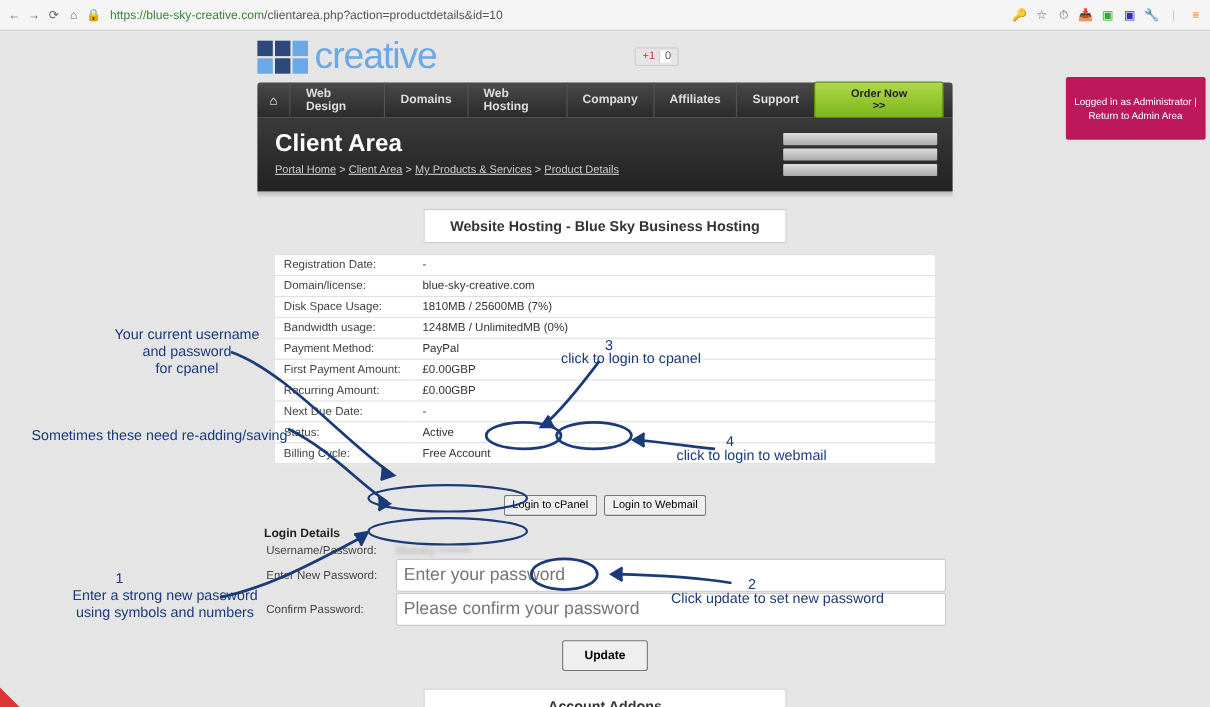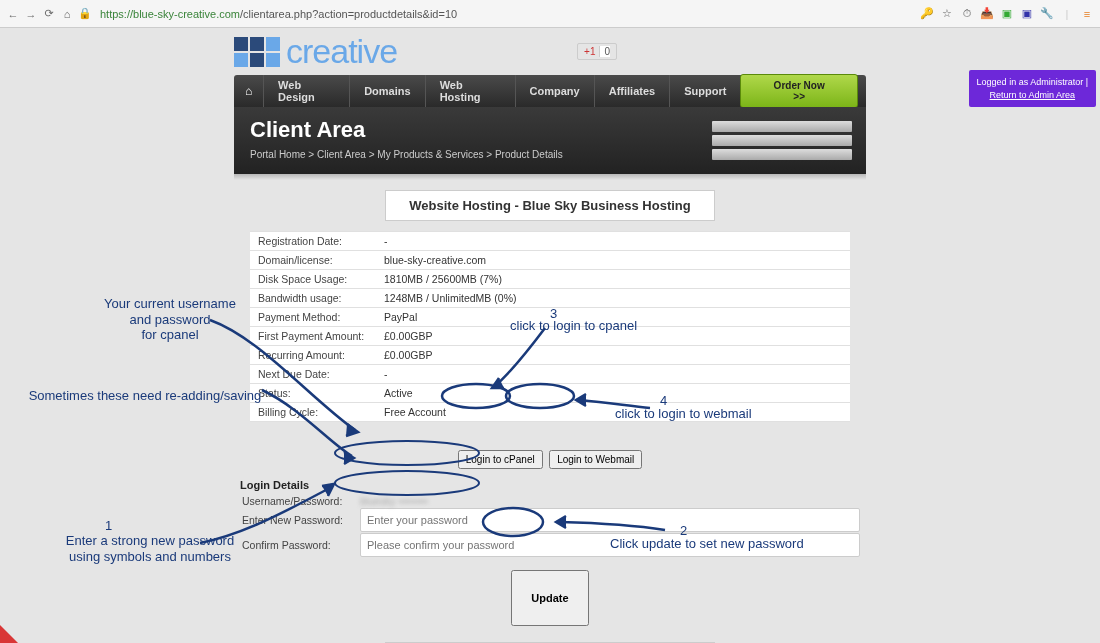--- a/index.html
+++ b/index.html
@@ -13,47 +13,47 @@
 .page{width:1100px;margin:0 auto;position:relative}
 .wrap{width:632px;margin:0 auto;position:relative}
 .logorow{display:flex;align-items:center;padding:4px 0}
 .logo{display:flex;align-items:center;gap:2px}
 .logo .sq{width:14px;height:14px}
 .logo .sq.d{background:#2b4a7a}
 .logo .sq.l{background:#6aa8e8}
 .logo .txt{font-size:34px;color:#6aa8e8;font-weight:500;margin-left:4px;letter-spacing:-1px}
 .gplus{margin-left:180px;border:1px solid #ccc;border-radius:2px;padding:2px 6px;font-size:10px;color:#c33;display:flex;gap:4px;align-items:center}
 .gplus .cnt{background:#fff;border-left:1px solid #ccc;padding-left:4px;color:#555}
-.admin-box{position:absolute;right:4px;top:42px;background:#6d28d9;color:#fff;font-size:9px;padding:6px 8px;text-align:center;border-radius:2px;line-height:1.4}
-.admin-box a{color:#fff;text-decoration:underline;cursor:pointer}
+.admin-box{position:absolute;right:4px;top:42px;background:#be185d;color:#fff;font-size:9px;padding:16px 8px;text-align:center;border-radius:2px;line-height:1.4}
+.admin-box a{color:#fff;cursor:pointer}
 .nav{background:#3a3a3a;background:linear-gradient(#4a4a4a,#2a2a2a);height:32px;display:flex;align-items:center;border-radius:3px 3px 0 0}
 .nav .home{width:32px;text-align:center;color:#fff;font-size:12px}
 .nav .item{color:#ddd;font-size:11px;padding:0 14px;cursor:pointer;border-left:1px solid #555;height:100%;display:flex;align-items:center;font-weight:bold}
 .nav .order{margin-left:auto;margin-right:8px;background:linear-gradient(#b0d84a,#7cb518);color:#222;font-size:10px;font-weight:bold;padding:5px 28px;border:1px solid #5a8a0a;border-radius:3px;cursor:pointer}
 .header{background:linear-gradient(#3a3a3a,#222);padding:10px 16px 14px;position:relative;color:#fff}
 .header h1{font-size:22px;font-weight:bold;margin-bottom:6px}
 .crumb{font-size:10px;color:#ccc}
-.crumb a{color:#ccc;cursor:pointer}
+.crumb a{color:#ccc;text-decoration:underline;cursor:pointer}
 .server-img{position:absolute;right:14px;top:14px;width:140px;height:42px}
 .server-img .rack{height:11px;background:linear-gradient(#ddd,#aaa);margin-bottom:3px;border-radius:1px}
 .shadowbar{height:6px;background:linear-gradient(rgba(0,0,0,0.2),transparent)}
 .band{background:#fff;border:1px solid #ccc;text-align:center;font-size:13px;font-weight:bold;color:#333;padding:7px;margin:10px auto;width:330px}
 .infotable{width:600px;margin:0 auto 23px;border-collapse:collapse;font-size:10.5px;background:#fff}
 .infotable td{border:1px solid #e0e0e0;border-left:0;border-right:0;padding:3px 8px}
 .infotable td:first-child{width:126px;color:#444}
 .infotable td:last-child{color:#333}
 .btnrow{text-align:center;padding:4px 0 2px}
 .btnrow button{font-size:10px;padding:2px 6px;margin:0 1px;cursor:pointer}
 .section-h{font-size:11px;font-weight:bold;margin:8px 0 4px 6px;color:#222}
 .formrow{display:flex;align-items:center;margin:1px 0}
 .formrow .lbl{width:126px;font-size:10.5px;padding-left:8px;color:#444}
-.formrow input{flex:1;margin-right:6px;padding:5px 6px;font-size:11px;border:1px solid #ccc;border-radius:2px;color:#999}
+.formrow input{flex:1;margin-right:6px;padding:5px 6px;font-size:16px;border:1px solid #ccc;border-radius:2px;color:#999}
 .formrow .val{font-size:10.5px;color:#aaa;filter:blur(2px)}
 .update-row{text-align:center;padding:12px 0 6px}
-.update-row button{padding:20px 18px;font-size:11px;font-weight:bold;cursor:pointer}
+.update-row button{padding:6px 18px;font-size:11px;font-weight:bold;cursor:pointer}
 .anno{position:absolute;color:#1a3a7a;font-size:13px;font-family:Arial;text-align:center;line-height:1.2;pointer-events:none}
 .svg-anno{position:absolute;top:0;left:0;pointer-events:none}
 .corner{position:absolute;left:0;bottom:0;width:0;height:0;border-left:18px solid #d93636;border-top:18px solid transparent}
 </style>
 </head>
 <body>
 
 <div class="browser-bar">
   <span class="ico">←</span>
   <span class="ico">→</span>

